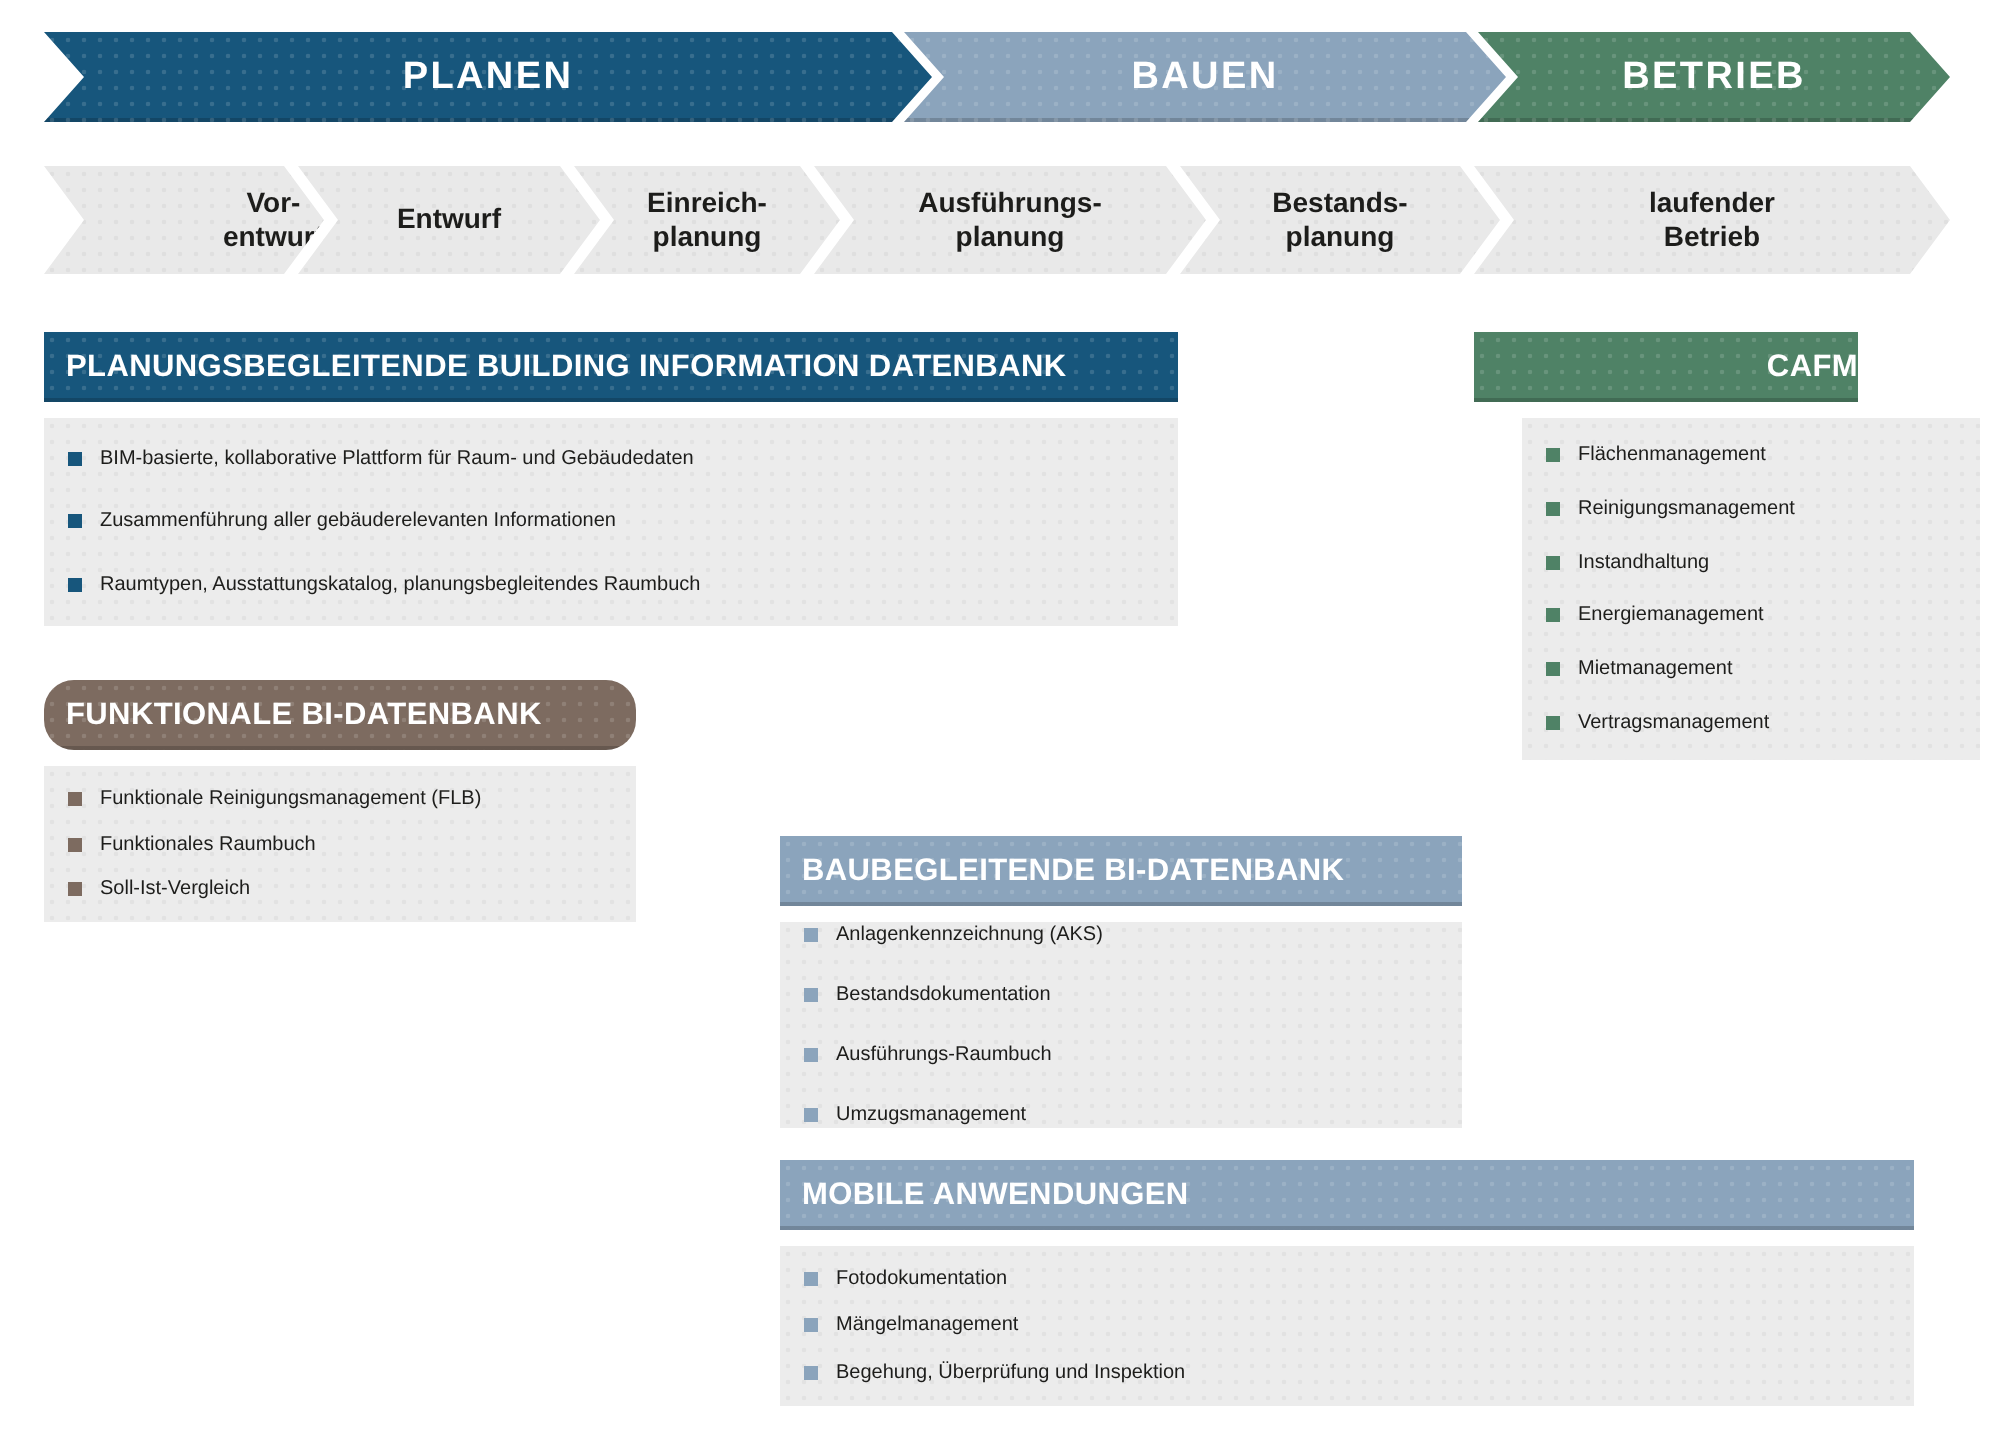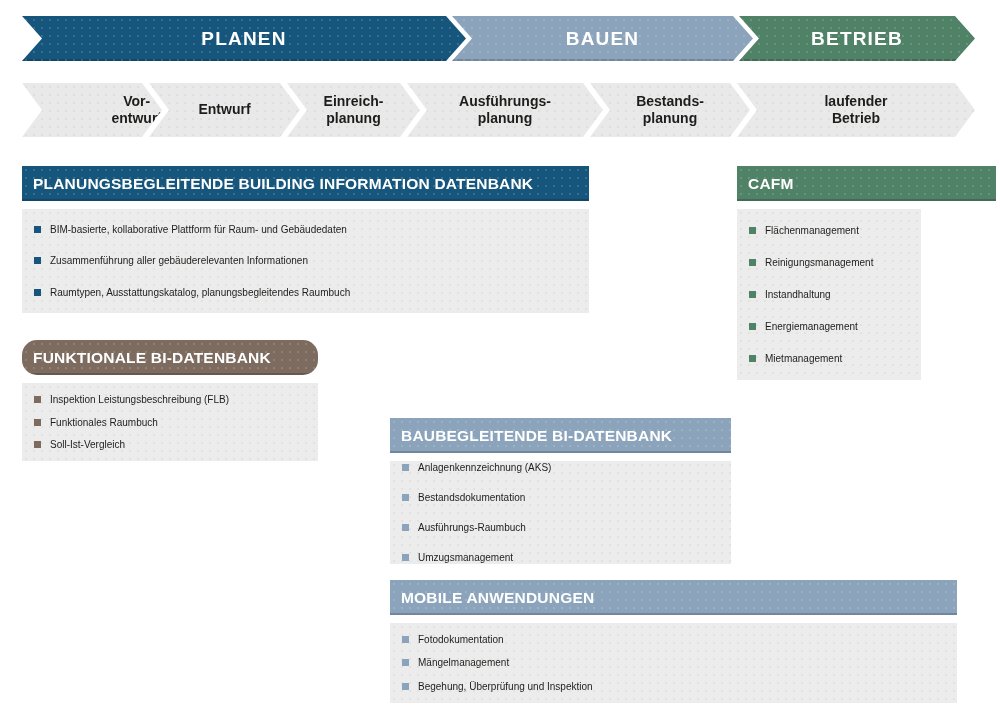--- a/index.html
+++ b/index.html
@@ -57,22 +57,22 @@
   }
   .list li{display:flex;align-items:center;flex:1;min-height:0;white-space:nowrap;}
   .bullet{width:7px;height:7px;flex:none;margin-right:9px;}
   .theme-blue .bullet{background:#17567C;}
   .theme-green .bullet{background:#4F8266;}
   .theme-brown .bullet{background:#7D6B60;}
   .theme-bluegray .bullet{background:#8BA4BC;}
 
   #hdr-pbib{left:22px;top:166px;width:567px;}
   #list-pbib{left:22px;top:209px;width:567px;height:104px;}
-  #hdr-cafm{left:737px;top:166px;width:259px;}
-  #list-cafm{left:737px;top:209px;width:184px;height:171px;}
+  #hdr-cafm{left:737px;top:166px;width:192px;justify-content:flex-end;}
+  #list-cafm{left:761px;top:209px;width:229px;height:171px;}
   #hdr-funkt{left:22px;top:340px;width:296px;border-radius:15px;}
   #list-funkt{left:22px;top:383px;width:296px;height:78px;}
   #hdr-baub{left:390px;top:418px;width:341px;}
   #list-baub{left:390px;top:461px;width:341px;height:103px;gap:28px;}
   #hdr-mobile{left:390px;top:580px;width:567px;}
   #list-mobile{left:390px;top:623px;width:567px;height:80px;}
 </style>
 </head>
 <body>
 
@@ -147,29 +147,33 @@
         <span>Instandhaltung</span>
       </li>
     <li>
         <span class="bullet"></span>
         <span>Energiemanagement</span>
       </li>
     <li>
         <span class="bullet"></span>
         <span>Mietmanagement</span>
       </li>
+    <li>
+        <span class="bullet"></span>
+        <span>Vertragsmanagement</span>
+      </li>
   </ul>
 
   <div id="hdr-funkt" class="box-header hdr-brown">
     <span>FUNKTIONALE BI-DATENBANK</span>
   </div>
   <ul id="list-funkt" class="list theme-brown">
     <li>
         <span class="bullet"></span>
-        <span>Inspektion Leistungsbeschreibung (FLB)</span>
+        <span>Funktionale Reinigungsmanagement (FLB)</span>
       </li>
     <li>
         <span class="bullet"></span>
         <span>Funktionales Raumbuch</span>
       </li>
     <li>
         <span class="bullet"></span>
         <span>Soll-Ist-Vergleich</span>
       </li>
   </ul>

